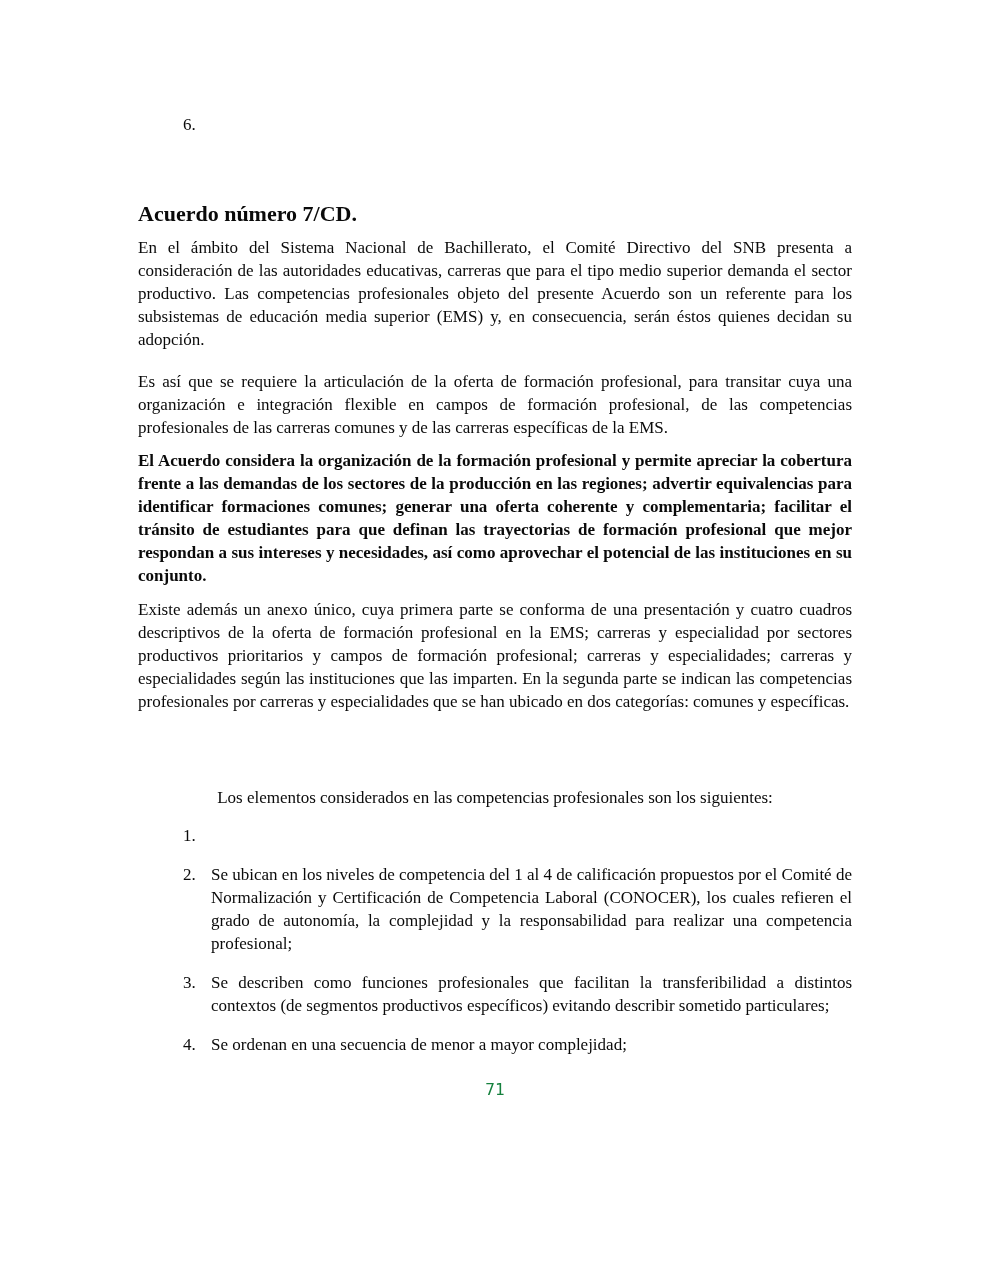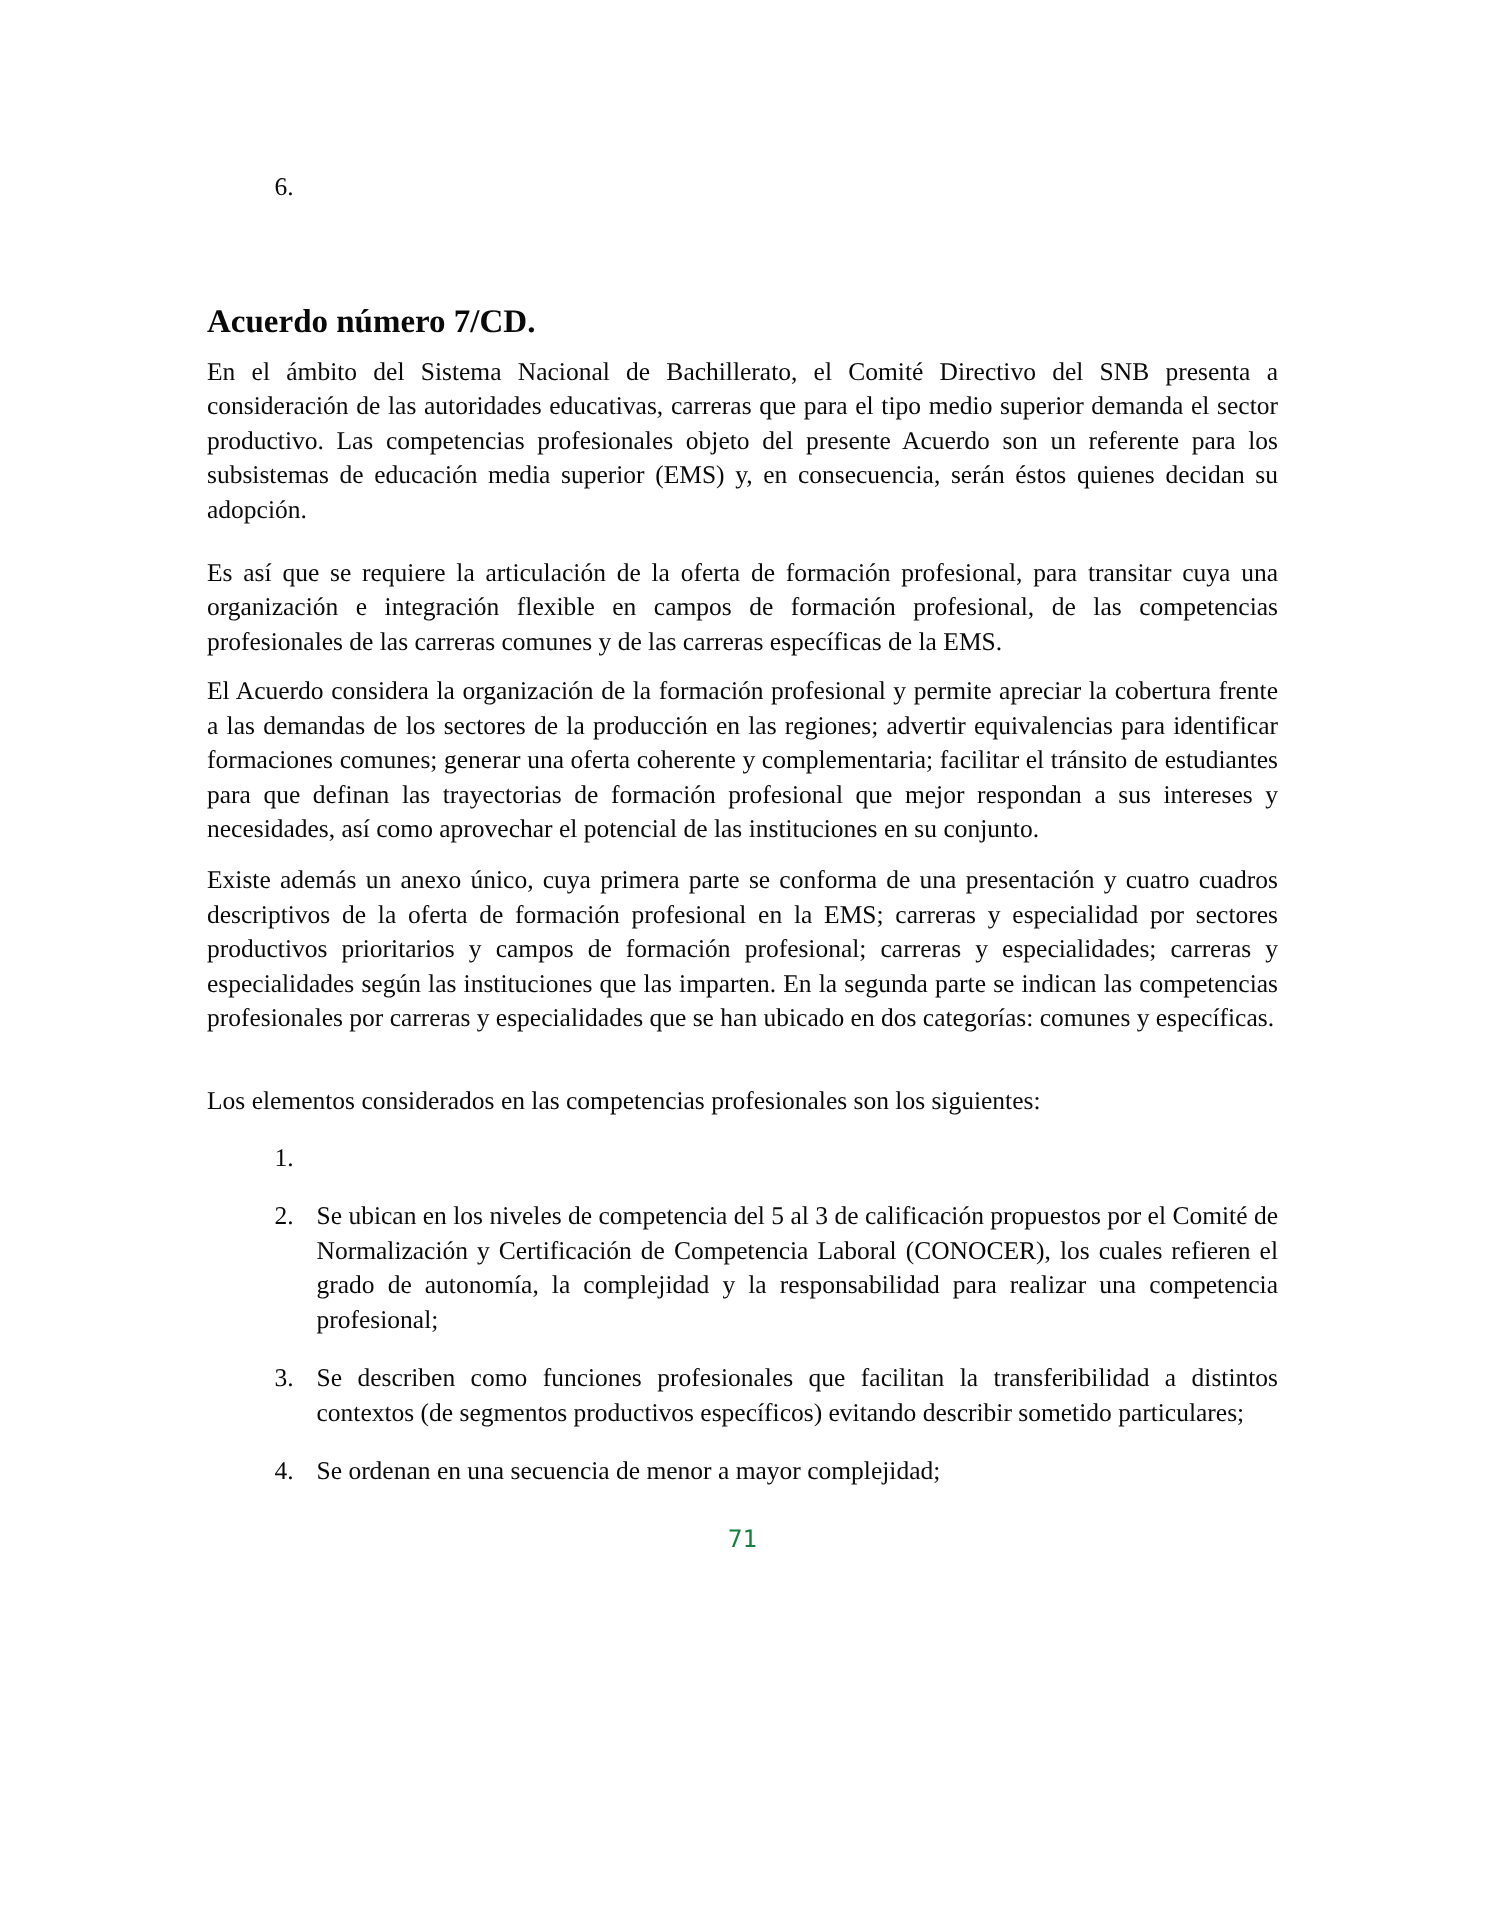--- a/index.html
+++ b/index.html
@@ -39,23 +39,23 @@
     font-size: 22px;
     font-weight: 700;
     line-height: 23px;
   }
   .para {
     margin: 0;
     text-align: justify;
   }
   .p1 { margin-top: 11px; }
   .p2 { margin-top: 19px; }
-  .p3 { margin-top: 10px; }
+  .p3 { margin-top: 10px; font-weight: bold; }
   .p4 { margin-top: 11px; }
-  .intro { margin-top: 32px; text-align: left; }
+  .intro { margin-top: 73px; text-align: center; }
   .li1 { margin-top: 15px; }
   .li2 { margin-top: 16px; }
   .li3 { margin-top: 16px; }
   .li4 { margin-top: 16px; }
   .footer {
     margin-top: 22px;
     text-align: center;
     font-family: "DejaVu Sans Mono", monospace;
     font-size: 16px;
     line-height: 23px;
@@ -80,21 +80,21 @@
     <p class="para p4">Existe además un anexo único, cuya primera parte se conforma de una presentación y cuatro cuadros descriptivos de la oferta de formación profesional en la EMS; carreras y especialidad por sectores productivos prioritarios y campos de formación profesional; carreras y especialidades; carreras y especialidades según las instituciones que las imparten. En la segunda parte se indican las competencias profesionales por carreras y especialidades que se han ubicado en dos categorías: comunes y específicas.</p>
 
     <p class="para intro">Los elementos considerados en las competencias profesionales son los siguientes:</p>
 
     <div class="doc-list li1">
       <span class="num">1.</span>
     </div>
 
     <div class="doc-list li2">
       <span class="num">2.</span>
-      <div class="item-text">Se ubican en los niveles de competencia del 5 al 3 de calificación propuestos por el Comité de Normalización y Certificación de Competencia Laboral (CONOCER), los cuales refieren el grado de autonomía, la complejidad y la responsabilidad para realizar una competencia profesional;</div>
+      <div class="item-text">Se ubican en los niveles de competencia del 1 al 4 de calificación propuestos por el Comité de Normalización y Certificación de Competencia Laboral (CONOCER), los cuales refieren el grado de autonomía, la complejidad y la responsabilidad para realizar una competencia profesional;</div>
     </div>
 
     <div class="doc-list li3">
       <span class="num">3.</span>
       <div class="item-text">Se describen como funciones profesionales que facilitan la transferibilidad a distintos contextos (de segmentos productivos específicos) evitando describir sometido particulares;</div>
     </div>
 
     <div class="doc-list li4">
       <span class="num">4.</span>
       <div class="item-text">Se ordenan en una secuencia de menor a mayor complejidad;</div>

